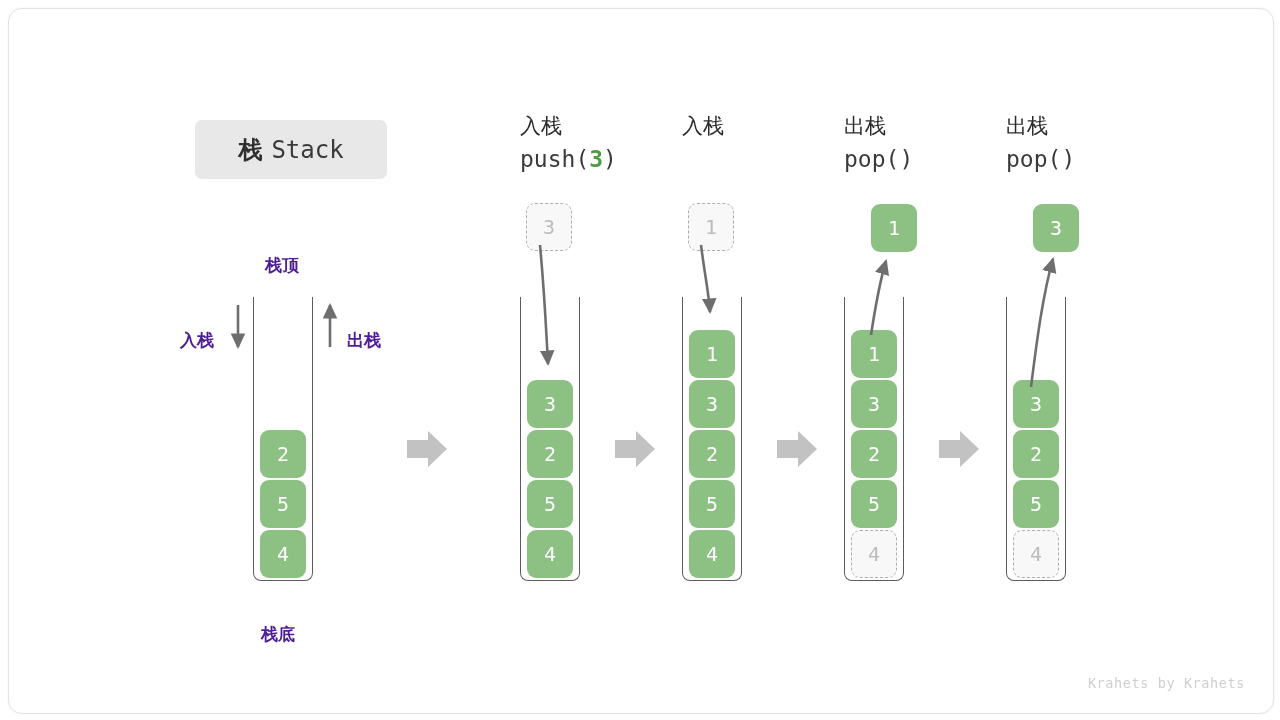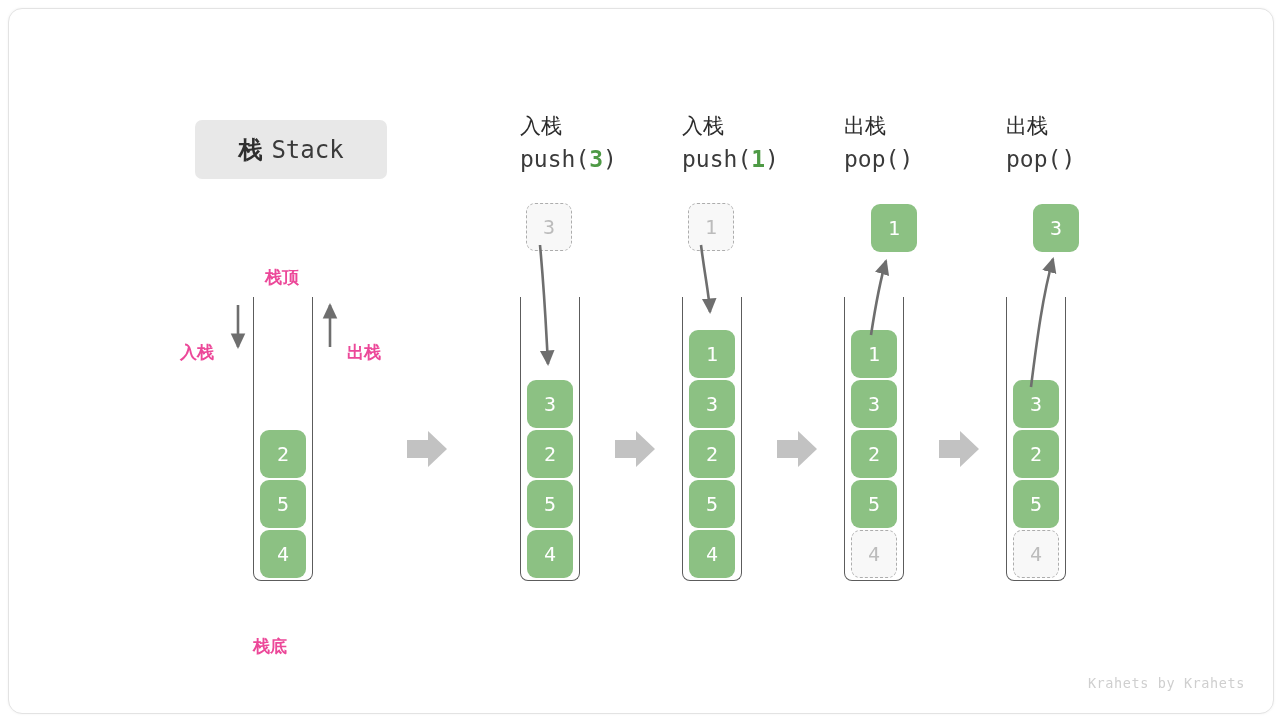--- a/index.html
+++ b/index.html
@@ -34,26 +34,25 @@
   }
   .title-cn{font-size:24px;font-weight:bold;font-family:"DejaVu Sans",sans-serif;}
   .title-en{font-size:24px;font-family:"DejaVu Sans Mono","Liberation Mono",monospace;color:#3a3a3a;text-align:center;}
 
   
   .lbl-cn{
     position:absolute;
     font-family:"DejaVu Sans",sans-serif;
     font-weight:bold;
     font-size:17px;
-    color:#ec4899;
+    color:#4c1d95;
     white-space:nowrap;
-    margin-top:12px;
   }
   .top-label{left:256px;top:245px;}
-  .bottom-label{left:244px;top:614px;}
+  .bottom-label{left:252px;top:614px;}
   .push-label{left:171px;top:320px;}
   .pop-label{left:338px;top:320px;}
 
   
   .col-head{
     position:absolute;
     width:170px;
     text-align:left;
     color:#2f2f2f;
     white-space:nowrap;
@@ -159,21 +158,20 @@
     <div class="lbl-cn push-label">入栈</div>
     <div class="lbl-cn pop-label">出栈</div>
 
     <div class="col-head" style="left:511px;top:101px;">
       <div class="line1">入栈</div>
       <div class="line2"><span>push(</span><span class="arg">3</span><span>)</span></div>
     </div>
 
     <div class="col-head" style="left:673px;top:101px;">
       <div class="line1">入栈</div>
-      <div class="line2"><span>push(</span><span class="arg">1</span><span>)</span></div>
     </div>
 
     <div class="col-head" style="left:835px;top:101px;">
       <div class="line1">出栈</div>
       <div class="line2">pop()</div>
     </div>
 
     <div class="col-head" style="left:997px;top:101px;">
       <div class="line1">出栈</div>
       <div class="line2">pop()</div>

